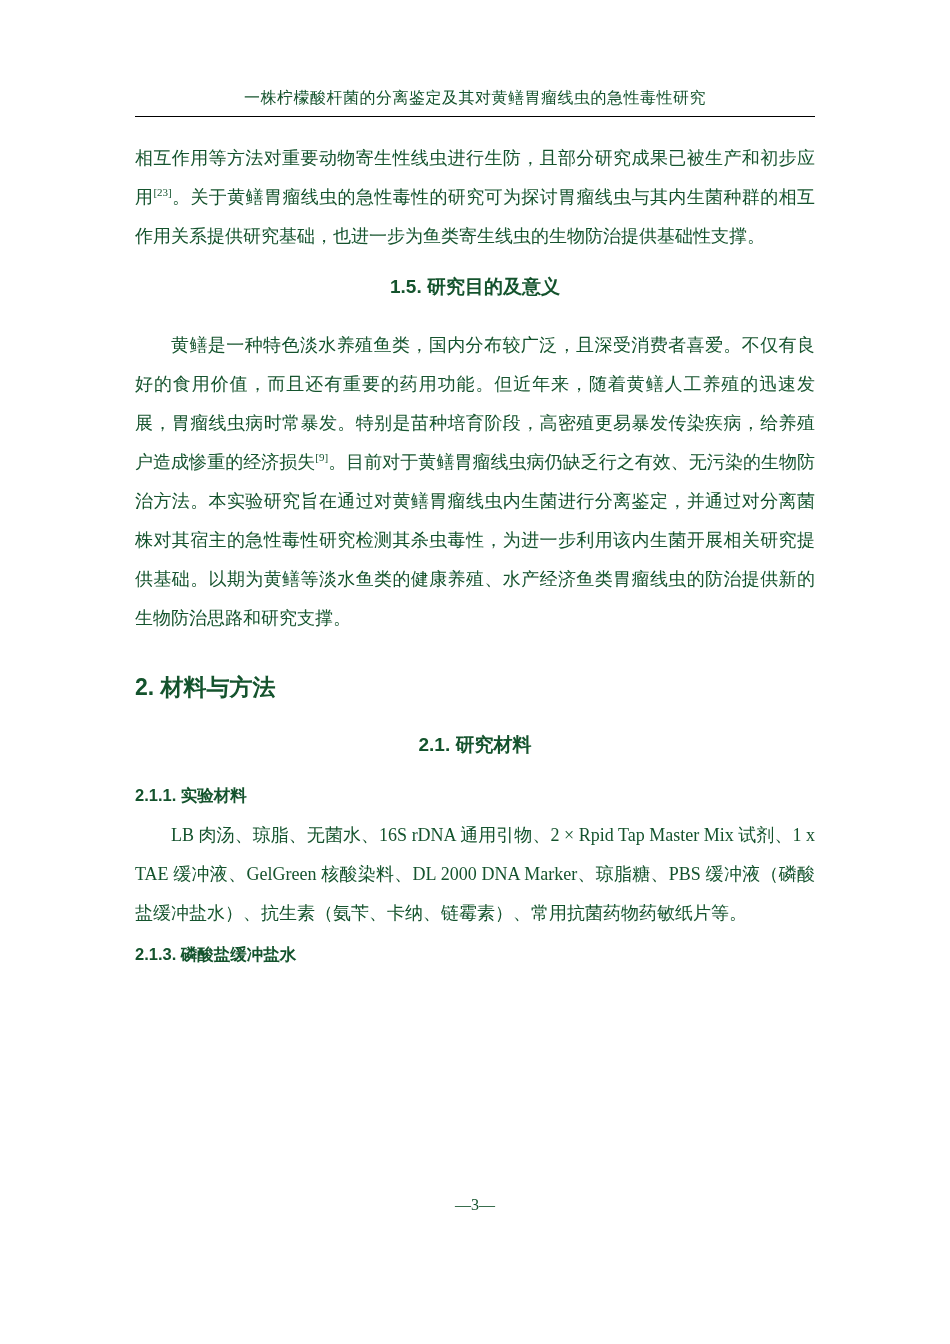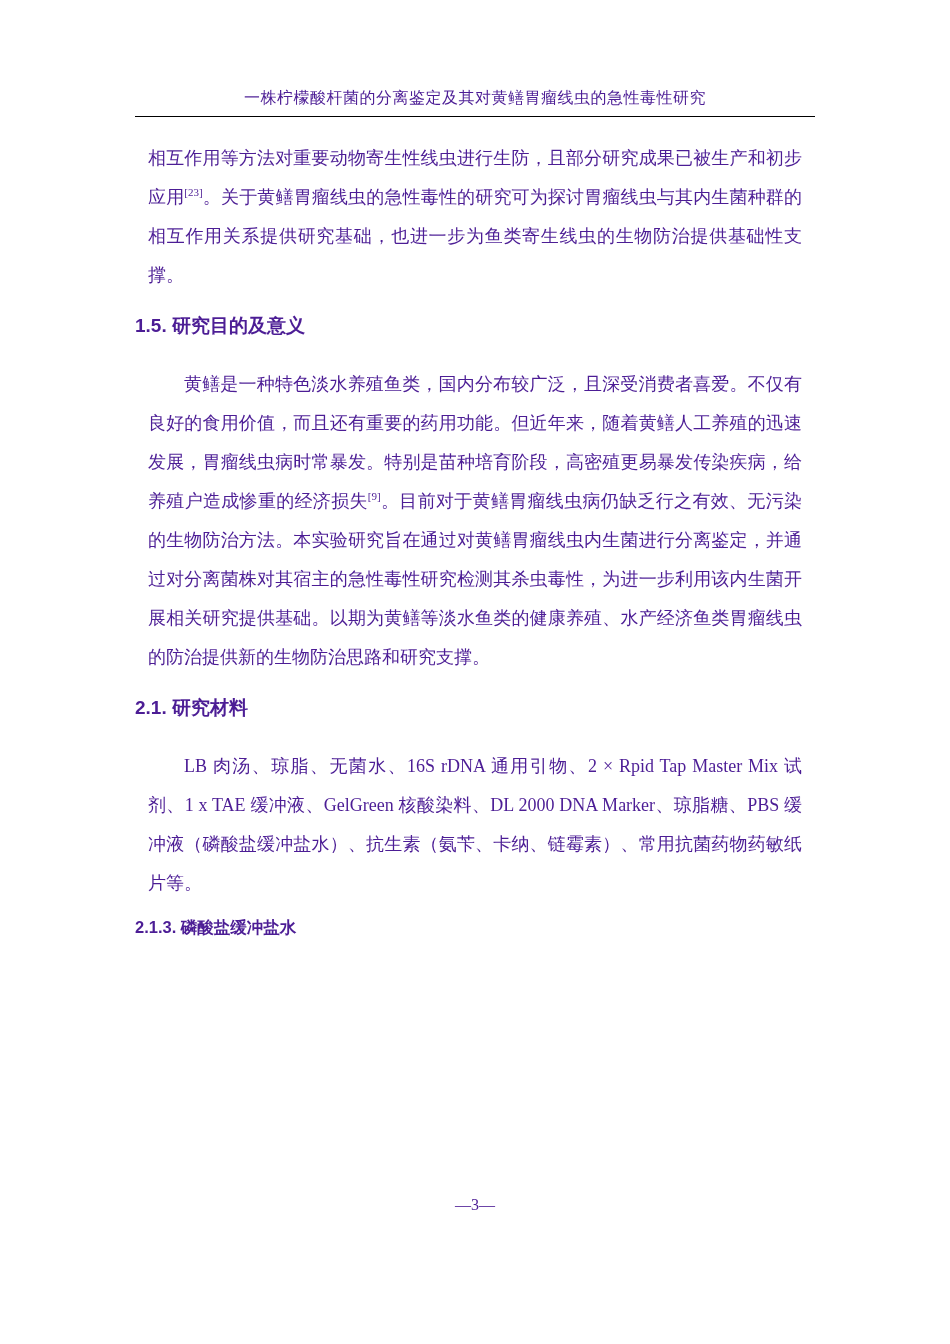--- a/index.html
+++ b/index.html
@@ -9,35 +9,35 @@
   }
   .page {
     position: relative;
     width: 950px;
     height: 1344px;
     margin: 0 auto;
     background: #ffffff;
     box-sizing: border-box;
     padding: 88px 135px 0 135px;
     font-family: "Liberation Serif", "DejaVu Serif", serif;
-    color: #4c1d95;
+    color: #14532d;
   }
   .doc-header {
     text-align: center;
     font-size: 16px;
     line-height: 20px;
     padding-bottom: 8px;
     border-bottom: 1.5px solid #000000;
     letter-spacing: 0.5px;
   }
   .content {
     margin-top: 22px;
   }
   p.body-para {
-    margin: 13px;
+    margin: 0;
     font-size: 18px;
     line-height: 39px;
     text-align: justify;
     font-family: Liberation Serif, serif;
   }
   p.indent {
     text-indent: 2em;
   }
   sup.cite {
     font-size: 11px;
@@ -49,20 +49,21 @@
     font-size: 23px;
     line-height: 30px;
     margin: 34px 0 30px 0;
   }
   .h-mid {
     font-family: "Liberation Sans", "DejaVu Sans", sans-serif;
     font-weight: bold;
     font-size: 19px;
     line-height: 26px;
     margin: 18px 0 26px 0;
+    text-align: center;
   }
   .h-small {
     font-family: "Liberation Sans", "DejaVu Sans", sans-serif;
     font-weight: bold;
     font-size: 16.5px;
     line-height: 22px;
     margin: 10px 0 10px 0;
   }
   .footer {
     position: absolute;
@@ -84,23 +85,25 @@
   </div>
 
   <div class="content">
 
     <p class="body-para"><span>相互作用等方法对重要动物寄生性线虫进行生防，且部分研究成果已被生产和初步应用</span><sup class="cite">[23]</sup><span>。关于黄鳝胃瘤线虫的急性毒性的研究可为探讨胃瘤线虫与其内生菌种群的相互作用关系提供研究基础，也进一步为鱼类寄生线虫的生物防治提供基础性支撑。</span></p>
 
     <div class="h-mid">1.5. 研究目的及意义</div>
 
     <p class="body-para indent"><span>黄鳝是一种特色淡水养殖鱼类，国内分布较广泛，且深受消费者喜爱。不仅有良好的食用价值，而且还有重要的药用功能。但近年来，随着黄鳝人工养殖的迅速发展，胃瘤线虫病时常暴发。特别是苗种培育阶段，高密殖更易暴发传染疾病，给养殖户造成惨重的经济损失</span><sup class="cite">[9]</sup><span>。目前对于黄鳝胃瘤线虫病仍缺乏行之有效、无污染的生物防治方法。本实验研究旨在通过对黄鳝胃瘤线虫内生菌进行分离鉴定，并通过对分离菌株对其宿主的急性毒性研究检测其杀虫毒性，为进一步利用该内生菌开展相关研究提供基础。以期为黄鳝等淡水鱼类的健康养殖、水产经济鱼类胃瘤线虫的防治提供新的生物防治思路和研究支撑。</span></p>
 
+    <div class="h-big">2. 材料与方法</div>
 
     <div class="h-mid">2.1. 研究材料</div>
 
+    <div class="h-small">2.1.1. 实验材料</div>
 
 
 
     <p class="body-para indent">LB 肉汤、琼脂、无菌水、16S rDNA 通用引物、2 × Rpid Tap Master Mix 试剂、1 x TAE 缓冲液、GelGreen 核酸染料、DL 2000 DNA Marker、琼脂糖、PBS 缓冲液（磷酸盐缓冲盐水）、抗生素（氨苄、卡纳、链霉素）、常用抗菌药物药敏纸片等。</p>
 
     <div class="h-small">2.1.3. 磷酸盐缓冲盐水</div>
 
 
   </div>
 

